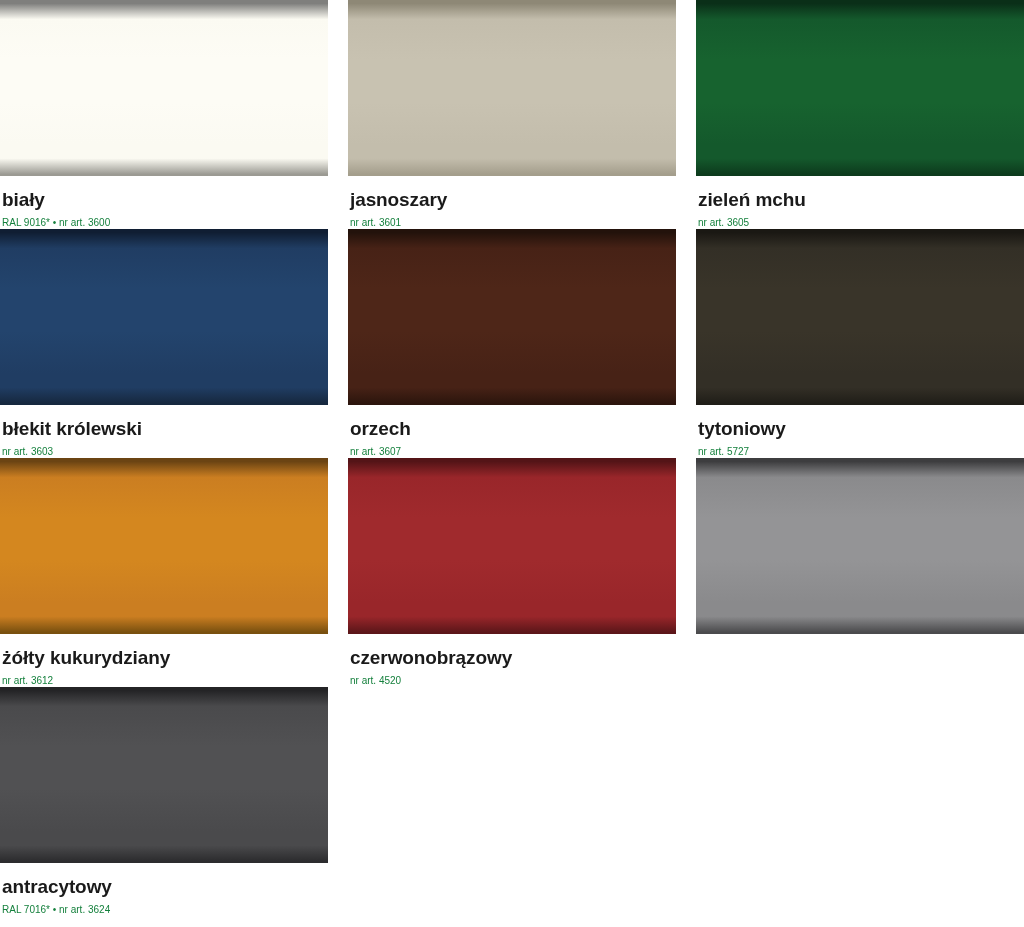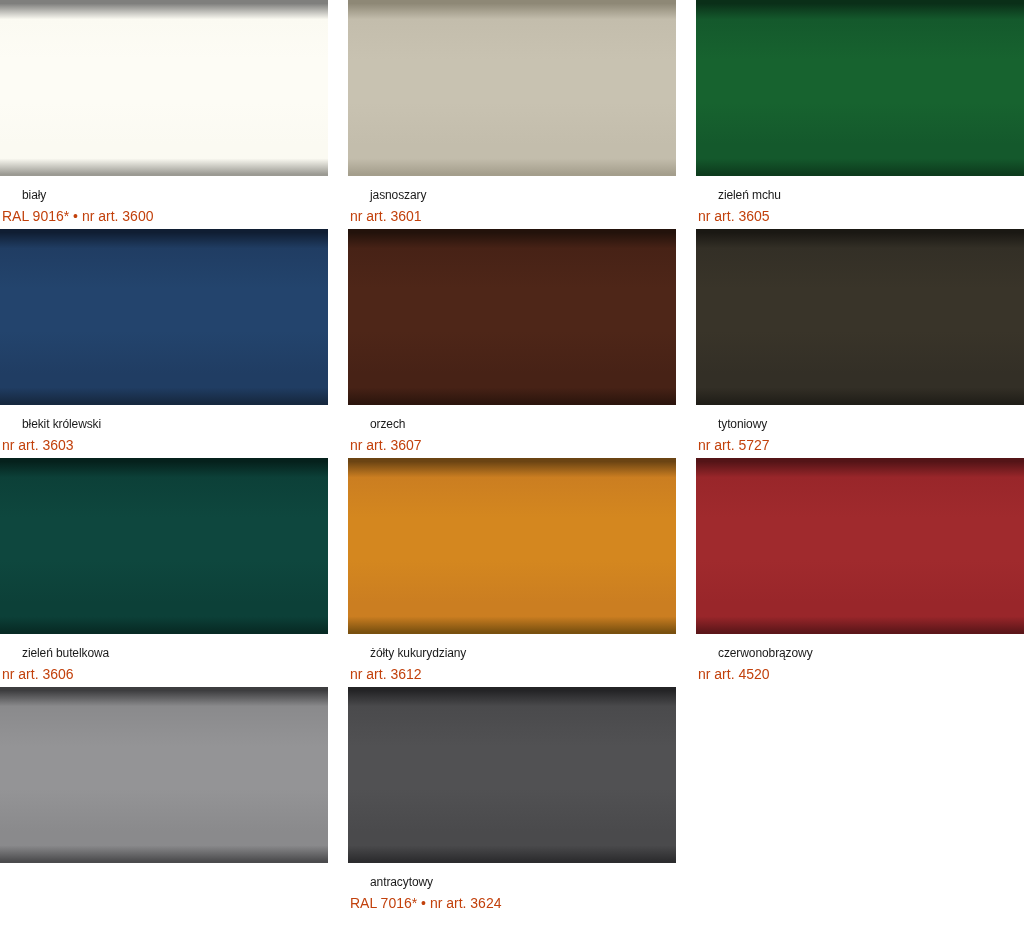--- a/index.html
+++ b/index.html
@@ -35,32 +35,31 @@
   }
   .swatch-chip .gloss {
     position: absolute;
     left: 0; top: 0; right: 0; bottom: 0;
   }
   .swatch-meta {
     padding: 12px 2px 0 2px;
     flex: 1 1 auto;
   }
   .swatch-name {
-    font-size: 12px;
-    font-weight: normal;
+    font-size: 19px;
+    font-weight: bold;
     color: #1a1a1a;
     line-height: 1.25;
     letter-spacing: -0.1px;
     white-space: nowrap;
-    margin-left: 20px;
   }
   .swatch-code {
-    font-size: 14px;
+    font-size: 10px;
     font-weight: normal;
-    color: #c2410c;
+    color: #15803d;
     line-height: 1.35;
     margin-top: 4px;
     white-space: nowrap;
   }
   .chip-white { box-shadow: inset 0 0 0 1px #d9d7d2; }
 </style>
 </head>
 <body>
 
 <div id="palette-grid">
@@ -113,29 +112,20 @@
       <div class="swatch-chip">
         <div class="gloss" style="background: linear-gradient(rgb(26, 24, 19) 0%, rgb(26, 24, 19) 2%, rgb(51, 47, 38) 11%, rgb(57, 52, 41) 34%, rgb(57, 52, 41) 58%, rgb(51, 47, 38) 82%, rgb(51, 47, 38) 90%, rgb(32, 30, 24) 99%, rgb(32, 30, 24) 100%);"></div>
       </div>
       <div class="swatch-meta">
         <div class="swatch-name">tytoniowy</div>
         <div class="swatch-code">nr art. 5727</div>
       </div>
     </div>
     <div class="swatch-card">
       <div class="swatch-chip">
-        <div class="gloss" style="background: linear-gradient(rgb(5, 33, 28) 0%, rgb(5, 33, 28) 2%, rgb(12, 64, 56) 11%, rgb(14, 71, 62) 34%, rgb(14, 71, 62) 58%, rgb(12, 64, 56) 82%, rgb(12, 64, 56) 90%, rgb(7, 42, 36) 99%, rgb(7, 42, 36) 100%);"></div>
-      </div>
-      <div class="swatch-meta">
-        <div class="swatch-name">zieleń butelkowa</div>
-        <div class="swatch-code">nr art. 3606</div>
-      </div>
-    </div>
-    <div class="swatch-card">
-      <div class="swatch-chip">
         <div class="gloss" style="background: linear-gradient(rgb(107, 68, 19) 0%, rgb(107, 68, 19) 2%, rgb(203, 126, 33) 11%, rgb(212, 135, 31) 34%, rgb(212, 135, 31) 58%, rgb(203, 126, 33) 82%, rgb(203, 126, 33) 90%, rgb(121, 80, 15) 99%, rgb(121, 80, 15) 100%);"></div>
       </div>
       <div class="swatch-meta">
         <div class="swatch-name">żółty kukurydziany</div>
         <div class="swatch-code">nr art. 3612</div>
       </div>
     </div>
     <div class="swatch-card">
       <div class="swatch-chip">
         <div class="gloss" style="background: linear-gradient(rgb(84, 20, 23) 0%, rgb(84, 20, 23) 2%, rgb(153, 38, 42) 11%, rgb(160, 42, 45) 34%, rgb(160, 42, 45) 58%, rgb(153, 38, 42) 82%, rgb(153, 38, 42) 90%, rgb(92, 22, 25) 99%, rgb(92, 22, 25) 100%);"></div>

